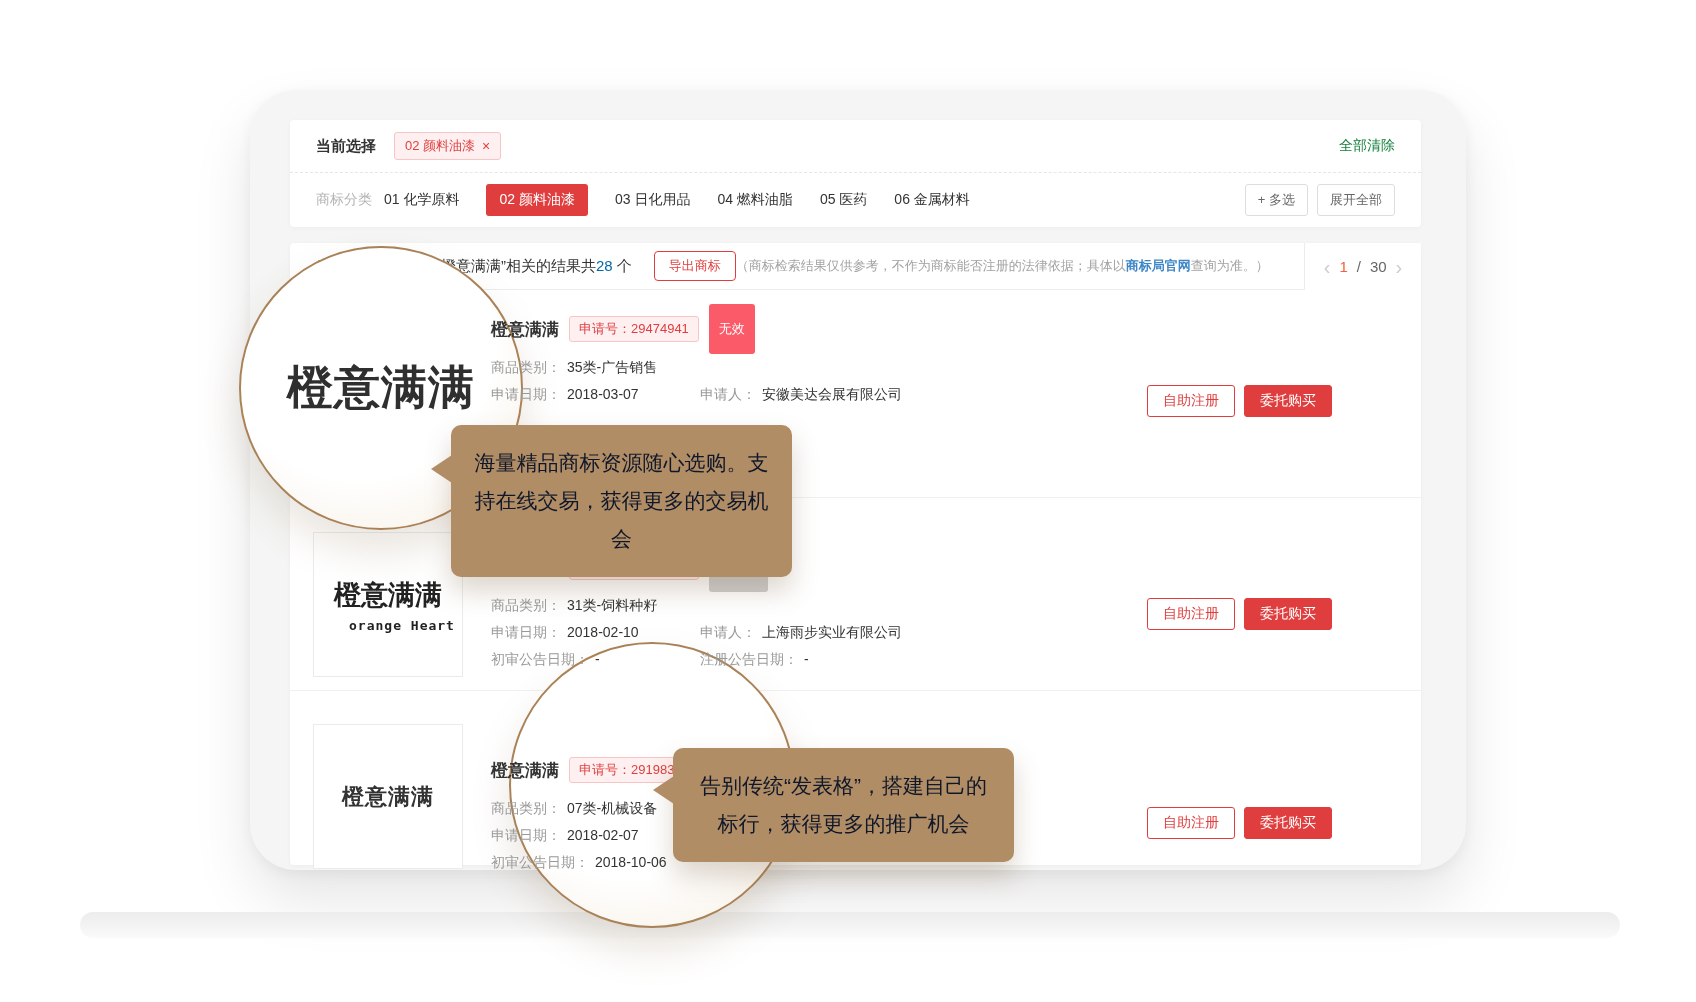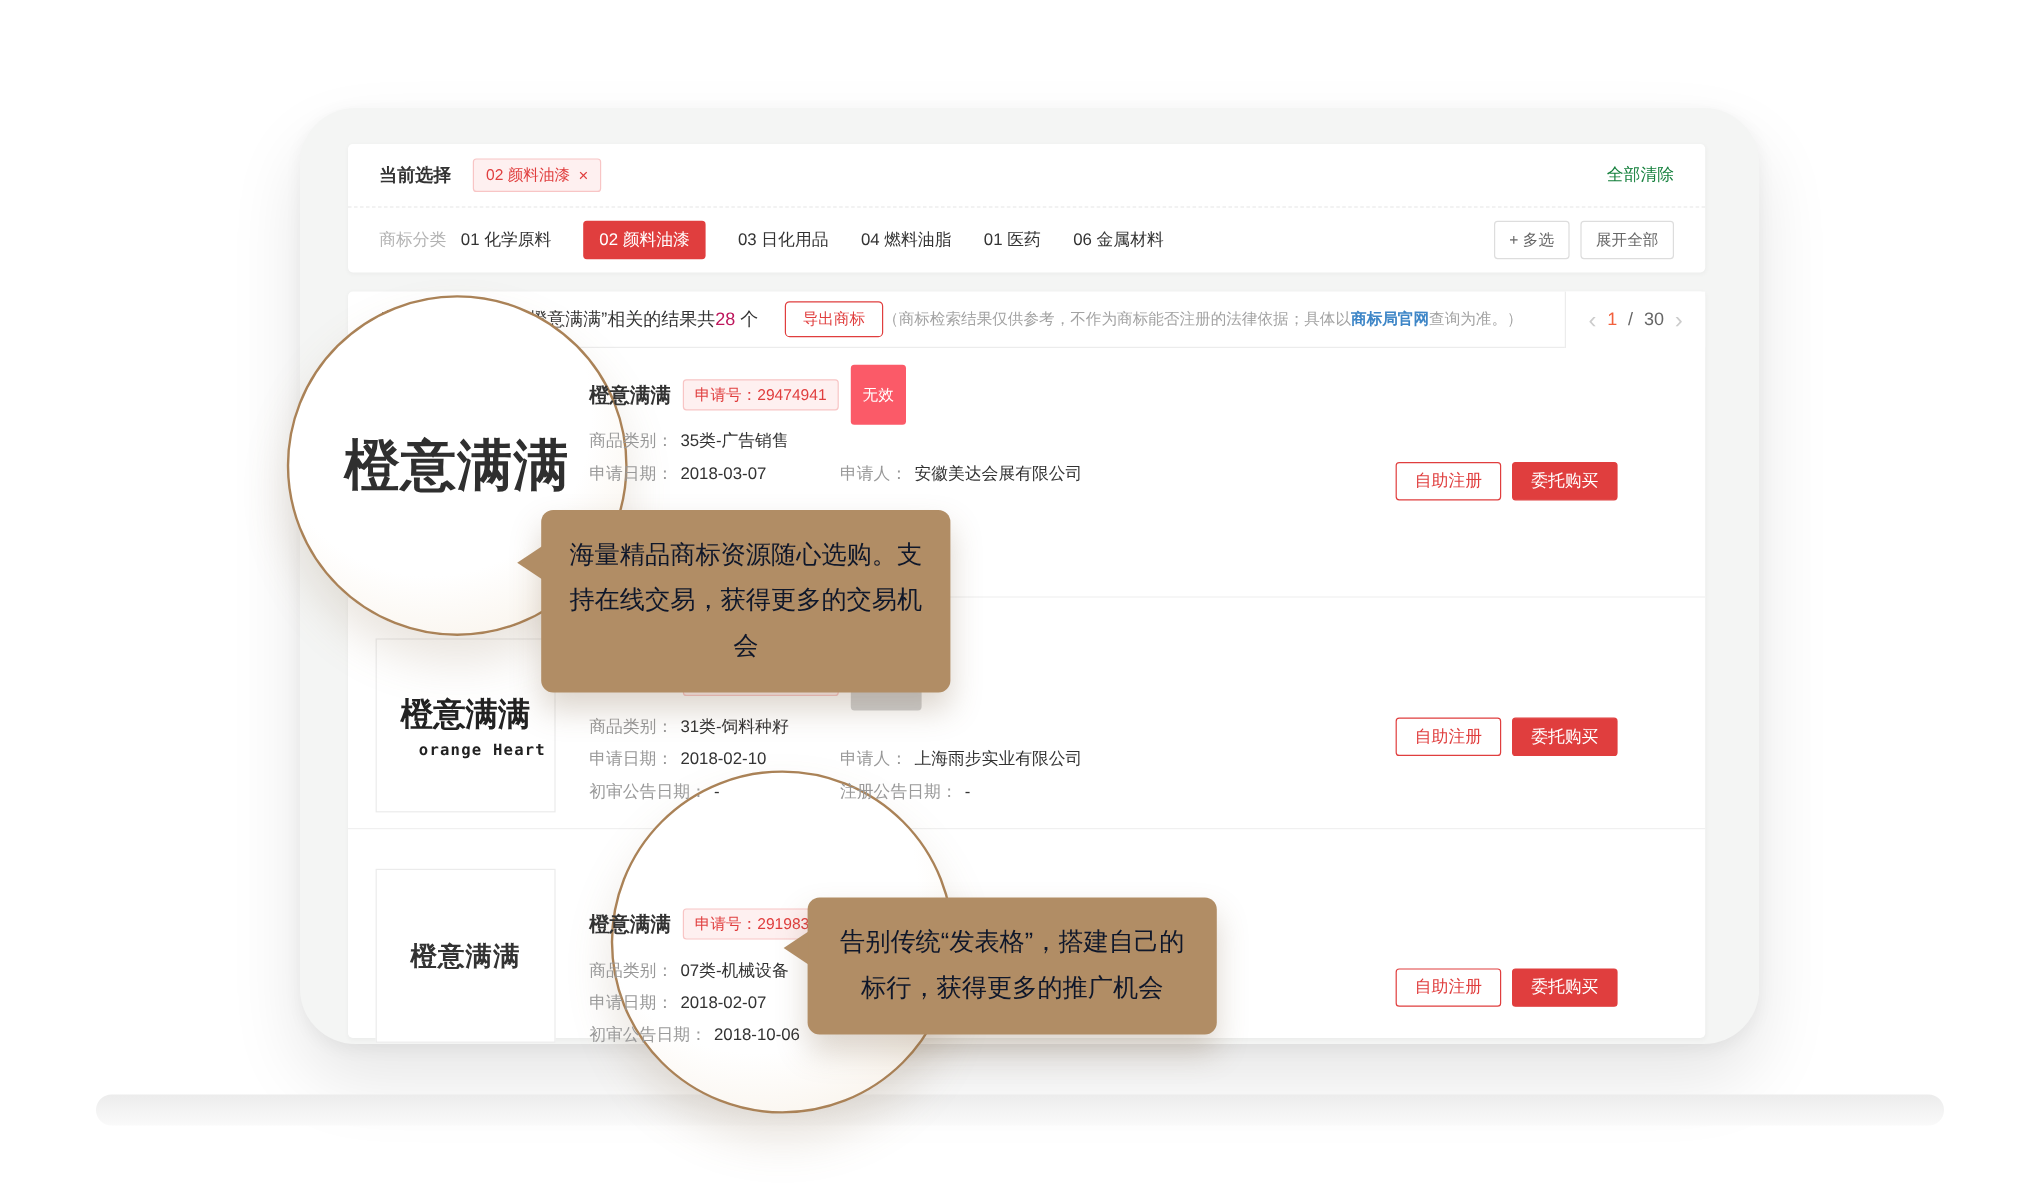--- a/index.html
+++ b/index.html
@@ -30,21 +30,21 @@
   .cat-item.active { background:#e03e3e; color:#fff; border-radius:3px; padding:7px 13px; }
   .flt-btn { font-size:13px; color:#666; border:1px solid #ddd; border-radius:3px;
             background:#fff; padding:6px 12px; margin-left:9px; cursor:pointer; }
 
   
   .results-card { position:absolute; left:290px; top:243px; width:1131px; height:622px;
             background:#fff; border-radius:4px; box-shadow:0 1px 4px rgba(0,0,0,.04); }
   .results-header { position:relative; z-index:1; height:47px; display:flex; align-items:center;
             padding-left:26px; border-bottom:1px solid #ececec; }
   .summary { font-size:15px; color:#333; white-space:nowrap; }
-  .summary .cnt { color:#be185d; }
+  .summary .cnt { color:#0369a1; }
   .export-btn { margin-left:22px; font-size:13px; color:#e03e3e; border:1px solid #e03e3e;
             border-radius:4px; background:#fff; padding:5px 14px; cursor:pointer; white-space:nowrap; }
   .disclaimer { font-size:13px; color:#a3a3a3; white-space:nowrap; }
   .disclaimer .lnk { color:#3e86c7; font-weight:700; cursor:pointer; }
   .pager { position:absolute; right:0; top:0; width:117px; height:47px; border-left:1px solid #ececec;
             display:flex; align-items:center; justify-content:center; gap:9px; background:#fff; }
   .pg-arrow { color:#ccc; font-size:20px; line-height:1; cursor:pointer; }
   .pg-cur { color:#f2603d; font-size:15px; }
   .pg-sep, .pg-total { color:#666; font-size:15px; }
 
@@ -65,21 +65,21 @@
   .row-title { font-size:17px; font-weight:700; color:#333; }
   .app-no-tag { font-size:13px; color:#e03e3e; background:#fef0f0; border:1px solid #f8c5c5;
             border-radius:3px; padding:3px 9px; white-space:nowrap; }
   .status-badge { font-size:13px; color:#fff; border-radius:3px; padding:16px 10px; }
   .status-badge.invalid { background:#fb5a68; }
   .status-badge.registered { background:#cfcfcf; }
   .line { height:20px; line-height:20px; font-size:14px; color:#333; white-space:nowrap; }
   .line + .line { margin-top:7px; }
   .fl { color:#999; margin-right:6px; }
   .pair1 { display:inline-block; width:209px; }
-  .row-actions { position:absolute; right:73px; display:flex; gap:9px; z-index:30; }
+  .row-actions { position:absolute; right:89px; display:flex; gap:9px; z-index:30; }
   .btn { font-size:14px; border-radius:3px; padding:6px 15px; cursor:pointer; white-space:nowrap; }
   .btn.outline { color:#e03e3e; border:1px solid #e03e3e; background:#fff; }
   .btn.solid { color:#fff; border:1px solid #e03e3e; background:#e03e3e; }
 
   
   .magnifier { position:absolute; border-radius:50%; border:2px solid #aa8257; z-index:20;
             background:radial-gradient(circle at 42% 35%, #ffffff 55%, #faf5ee 80%, #efe3d2 100%);
             box-shadow:0 22px 38px rgba(140,110,80,.18);
             display:flex; align-items:center; justify-content:center; }
   .mag-1 { left:239px; top:246px; width:284px; height:284px; }
@@ -114,21 +114,21 @@
       </span>
       <span class="spacer"></span>
       <span class="clear-all">全部清除</span>
     </div>
     <div class="filter-row r2">
       <span class="flt-label-gray">商标分类</span>
       <span class="cat-item">01 化学原料</span>
       <span class="cat-item active">02 颜料油漆</span>
       <span class="cat-item">03 日化用品</span>
       <span class="cat-item">04 燃料油脂</span>
-      <span class="cat-item">01 医药</span>
+      <span class="cat-item">05 医药</span>
       <span class="cat-item">06 金属材料</span>
       <span class="spacer"></span>
       <button class="flt-btn">+ 多选</button>
       <button class="flt-btn">展开全部</button>
     </div>
   </div>
 
   <div class="results-card">
     <div class="results-header">
       <span class="summary"><span>当前分类下检索到“橙意满满”相关的结果共</span><span class="cnt">28</span><span> 个</span></span>

